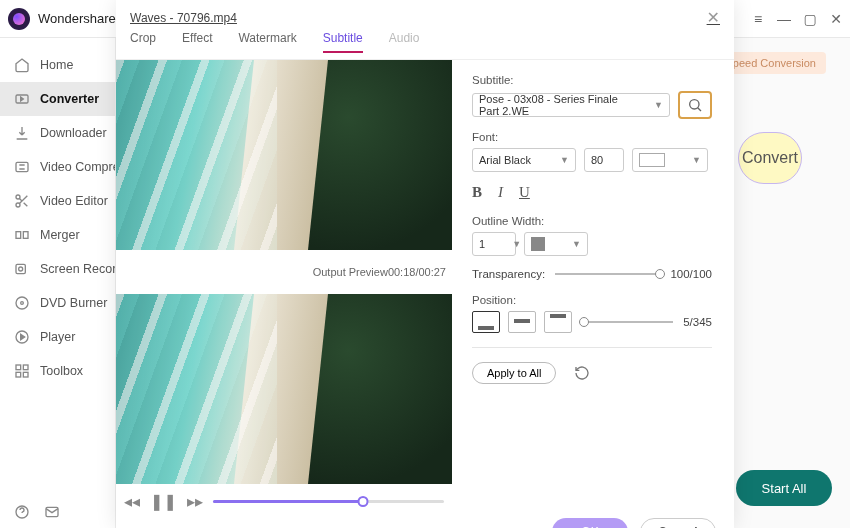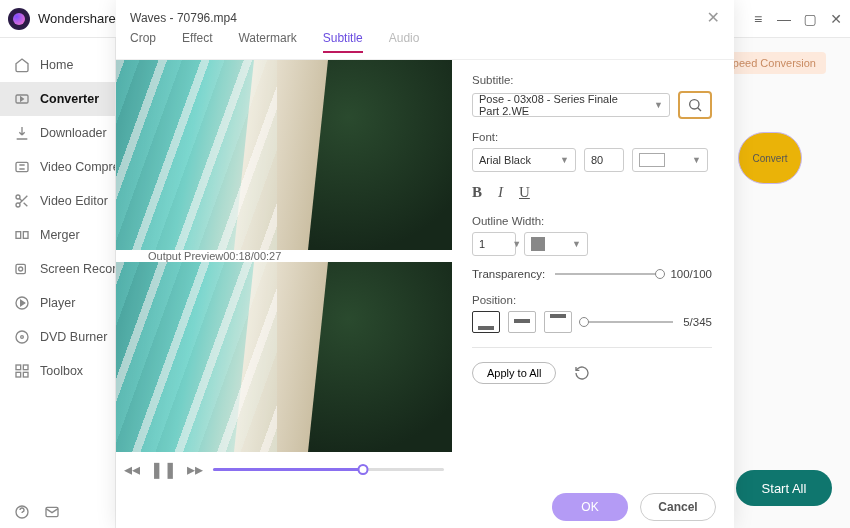--- a/index.html
+++ b/index.html
@@ -16,41 +16,41 @@
 
 .sidebar { position: absolute; left: 0; top: 38px; width: 116px; height: calc(100% - 38px); border-right: 1px solid #eee; padding-top: 10px; }
 .side-item { display: flex; align-items: center; gap: 10px; padding: 9px 14px; font-size: 12.5px; color: #555; cursor: pointer; white-space: nowrap; overflow: hidden; }
 .side-item.active { background: #e9e9e9; color: #111; font-weight: 600; }
 .side-icon { width: 16px; height: 16px; flex: 0 0 16px; display: flex; align-items: center; justify-content: center; color: #888; }
 .side-bottom { position: absolute; bottom: 8px; left: 0; right: 0; display: flex; gap: 14px; padding: 0 14px; color: #888; }
 
 
 .main-area { position: absolute; left: 116px; top: 38px; right: 0; bottom: 0; background: #fafafa; }
 .speed-pill { position: absolute; right: 24px; top: 14px; background: #fde9dc; color: #c98b62; padding: 5px 10px; font-size: 11px; border-radius: 4px; }
-.convert-btn { position: absolute; right: 48px; top: 94px; width: 64px; height: 52px; border: 1px solid #c6b6ef; border-radius: 26px; background: #eab308; color: #555; font-size: 10px; display: flex; align-items: center; justify-content: center; }
+.convert-btn { position: absolute; right: 48px; top: 94px; width: 64px; height: 52px; border: 1px solid #c6b6ef; border-radius: 26px; background: #fef9c3; color: #555; font-size: 16px; display: flex; align-items: center; justify-content: center; }
 .startall-btn { position: absolute; right: 18px; bottom: 22px; width: 96px; height: 36px; border-radius: 18px; background: #0f766e; color: #fff; font-size: 13px; display: flex; align-items: center; justify-content: center; border: none; }
 
 
 .modal { position: absolute; left: 116px; top: 0; width: 618px; height: 528px; background: #fff; box-shadow: 0 0 20px rgba(0,0,0,.1); display: flex; flex-direction: column; }
-.modal-title { display: flex; align-items: center; padding: 8px 14px 4px; font-size: 12px; color: #444; }
+.modal-title { display: flex; align-items: center; padding: 8px 14px 4px; font-size: 12px; color: #444; text-decoration: underline; }
 .modal-close { margin-left: auto; color: #999; cursor: pointer; font-size: 16px; }
 .tabs { display: flex; gap: 26px; padding: 0 14px 6px; font-size: 12px; color: #666; border-bottom: 1px solid #eee; }
 .tab { padding-bottom: 6px; cursor: pointer; }
 .tab.active { color: #6a4de0; border-bottom: 2px solid #be185d; font-weight: 400; }
 .tab.disabled { color: #bbb; }
 
 .modal-body { flex: 1; display: flex; }
 .preview-col { width: 336px; display: flex; flex-direction: column; }
 .preview-img { width: 100%; height: 190px; background: linear-gradient(100deg, #3f8f8a 0%, #6ec7bd 24%, #e9e4d4 48%, #2a4a2e 62%, #1a331f 100%); position: relative; }
 .waves { position: absolute; left: 0; top: 0; bottom: 0; width: 48%; background:
   repeating-linear-gradient(110deg, rgba(255,255,255,.55) 0 8px, rgba(46,140,130,.5) 8px 22px, rgba(20,90,85,.4) 22px 40px);
   mix-blend-mode: screen; }
 .beach { position: absolute; left: 38%; top: 0; bottom: 0; width: 22%; background: linear-gradient(92deg, #efe9db 0%, #cbbfa3 100%); transform: skewX(-6deg); }
 .forest { position: absolute; right: 0; top: 0; bottom: 0; width: 44%; background: radial-gradient(circle at 30% 30%, #2a4a2e 0%, #16281a 80%); }
-.output-row { display: flex; justify-content: flex-start; padding: 0 6px; font-size: 11px; color: #666; margin-left: 26px; }
+.output-row { display: flex; justify-content: flex-end; padding: 16px 6px; font-size: 11px; color: #666; margin-left: 26px; }
 .controls { height: 34px; display: flex; align-items: center; gap: 10px; padding: 0 8px; }
 .ctrl-icon { color: #888; cursor: pointer; }
 .seekbar { flex: 1; height: 3px; background: #ddd; position: relative; border-radius: 2px; }
 .seekfill { position: absolute; left: 0; top: 0; bottom: 0; width: 65%; background: #8a6ff0; border-radius: 2px; }
 .seekthumb { position: absolute; left: 65%; top: -4px; width: 11px; height: 11px; border-radius: 50%; background: #fff; border: 2px solid #8a6ff0; transform: translateX(-50%); }
 
 .settings-col { flex: 1; padding: 14px 22px 0 20px; font-size: 11.5px; color: #444; }
 .lbl { margin-bottom: 5px; display: block; color: #555; }
 .row { display: flex; align-items: center; gap: 8px; margin-bottom: 12px; }
 .select { border: 1px solid #ccc; border-radius: 3px; height: 24px; display: flex; align-items: center; padding: 0 6px; background: #fff; font-size: 11px; color: #333; position: relative; gap: 27px; }
@@ -155,33 +155,33 @@
           <rect x="3" y="5" width="14" height="14" rx="2"></rect>
           <circle cx="10" cy="12" r="3"></circle>
         </svg>
       </span>
     <span>Screen Recorder</span>
   </div>
   <div class="side-item">
     <span class="side-icon">
         <svg width="16" height="16" viewBox="0 0 24 24" fill="none" stroke="currentColor" stroke-width="2">
           <circle cx="12" cy="12" r="9"></circle>
+          <circle cx="12" cy="12" r="2"></circle>
+        </svg>
+      </span>
+    <span>DVD Burner</span>
+  </div>
+  <div class="side-item">
+    <span class="side-icon">
+        <svg width="16" height="16" viewBox="0 0 24 24" fill="none" stroke="currentColor" stroke-width="2">
+          <circle cx="12" cy="12" r="9"></circle>
           <path d="M10 8l6 4-6 4z" fill="currentColor"></path>
         </svg>
       </span>
     <span>Player</span>
-  </div>
-  <div class="side-item">
-    <span class="side-icon">
-        <svg width="16" height="16" viewBox="0 0 24 24" fill="none" stroke="currentColor" stroke-width="2">
-          <circle cx="12" cy="12" r="9"></circle>
-          <circle cx="12" cy="12" r="2"></circle>
-        </svg>
-      </span>
-    <span>DVD Burner</span>
   </div>
   <div class="side-item">
     <span class="side-icon">
         <svg width="16" height="16" viewBox="0 0 24 24" fill="none" stroke="currentColor" stroke-width="2">
           <rect x="3" y="3" width="7" height="7"></rect>
           <rect x="14" y="3" width="7" height="7"></rect>
           <rect x="3" y="14" width="7" height="7"></rect>
           <rect x="14" y="14" width="7" height="7"></rect>
         </svg>
       </span>

